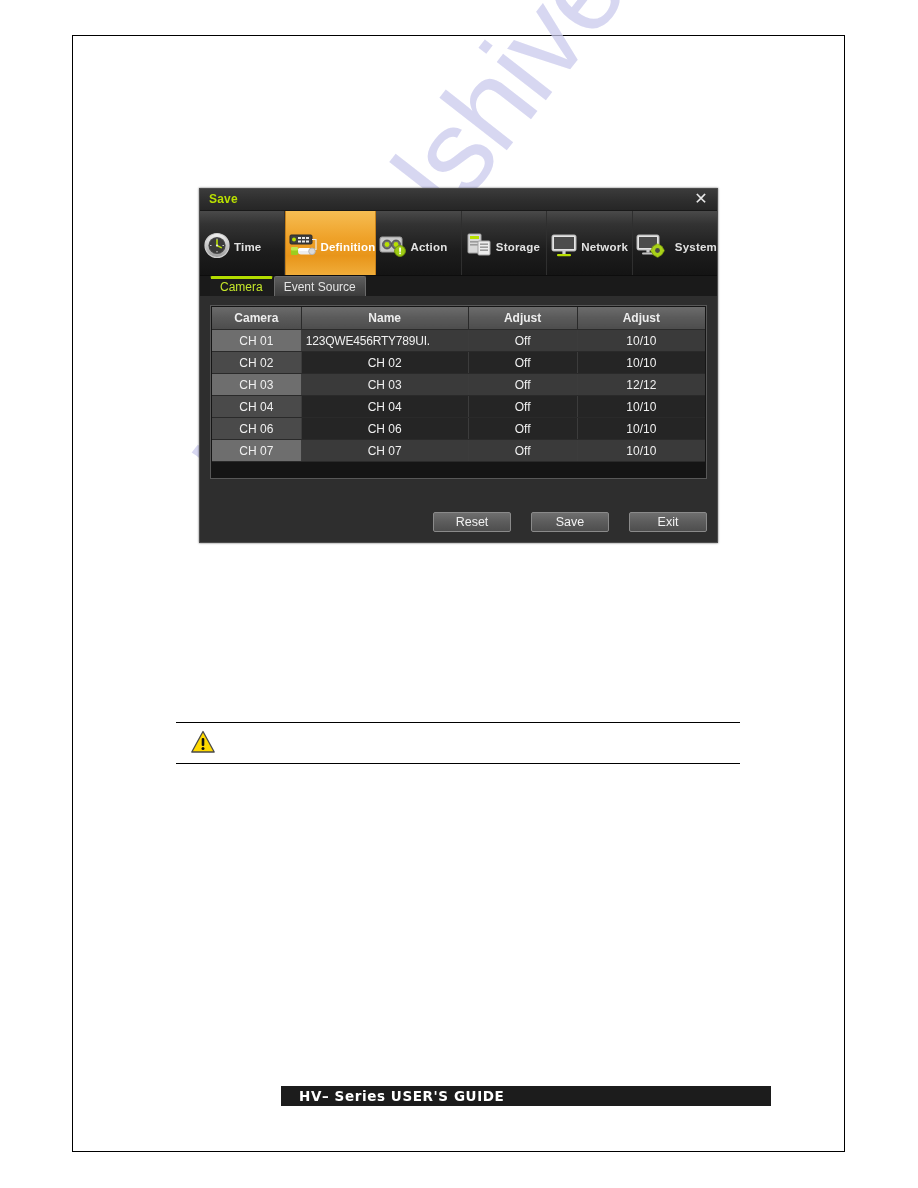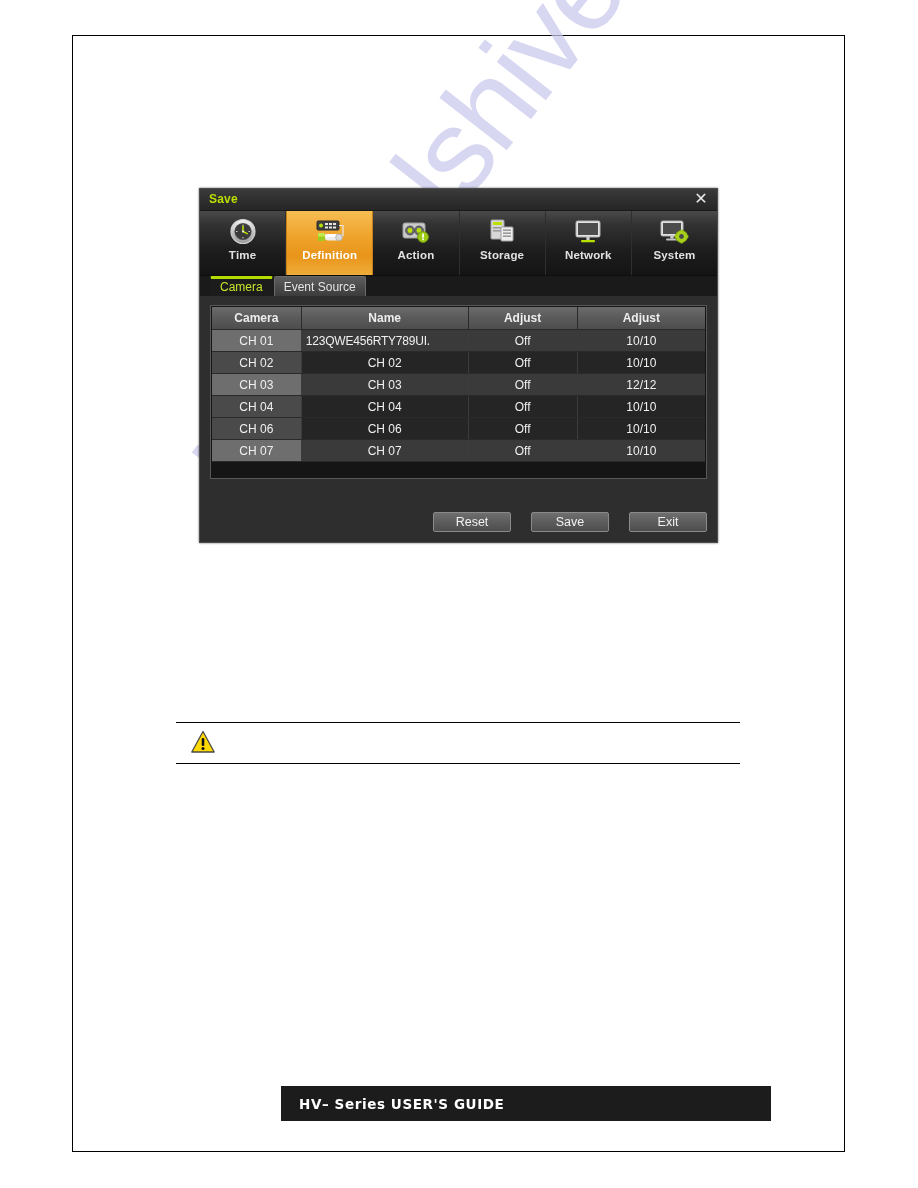--- a/index.html
+++ b/index.html
@@ -93,29 +93,28 @@
   .toolbar {
     height: 64px;
     display: flex;
     background: linear-gradient(to bottom, #4a4a4a 0%, #333333 20%, #1d1d1d 62%, #141414 100%);
     border-bottom: 1px solid #0d0d0d;
   }
   .tool {
     flex: 1 1 0;
     position: relative;
     display: flex;
-    flex-direction: column;
     align-items: center;
     justify-content: flex-start;
     padding-top: 5px;
     box-sizing: border-box;
     border-right: 1px solid #2f2f2f;
     cursor: pointer;
   }
-  .tool:last-child { border-right: none; }
+  .tool:last-child { border-right: none; justify-content: space-between; }
   .tool.active {
     background: linear-gradient(to bottom, #f6bd53 0%, #efa229 42%, #e8951a 70%, #f0ad3a 100%);
     border-right: 1px solid #c5801a;
     border-left: 1px solid #c5801a;
   }
   .tool .glyph {
     width: 34px;
     height: 31px;
     display: block;
   }
@@ -272,21 +271,21 @@
     font-size: 12px;
     color: #000;
   }
 
   
   #footer-banner {
     position: absolute;
     left: 281px;
     top: 1086px;
     width: 490px;
-    height: 35px;
+    height: 20px;
     background: #1c1c1c;
     display: flex;
     align-items: center;
   }
   #footer-banner .ftext {
     margin-left: 18px;
     font-size: 13.5px;
     font-weight: bold;
     color: #ffffff;
     letter-spacing: .6px;

